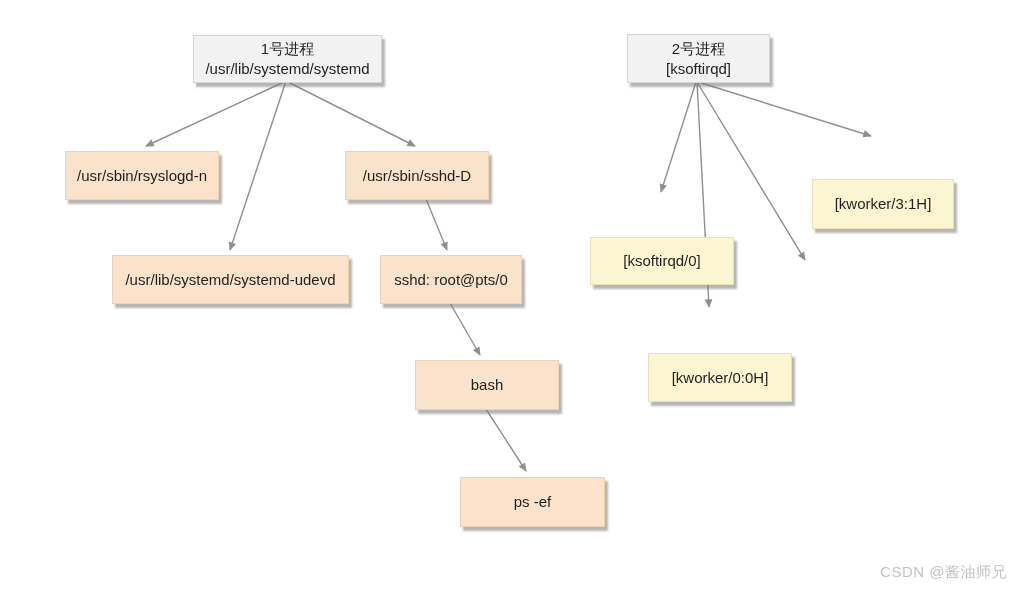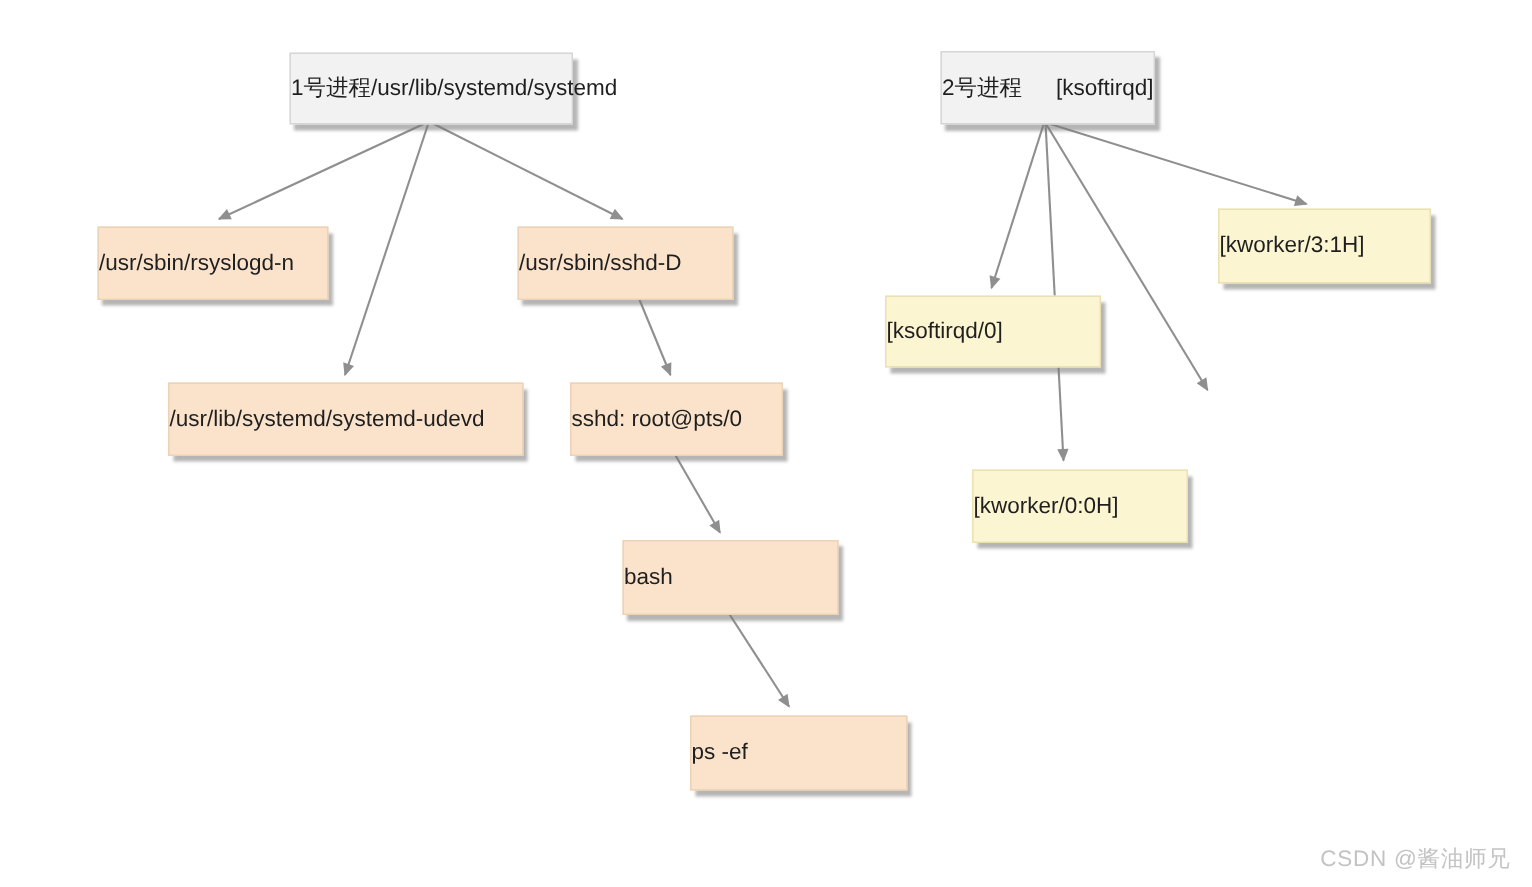--- a/index.html
+++ b/index.html
@@ -8,27 +8,27 @@
     --yellow-fill:#fcf5d1; --yellow-border:#e9e0b4;
     --arrow:#8f8f8f; --text:#1f1f1f; --watermark:#c3c3c3;
   }
   html,body{margin:0;padding:0;background:#ffffff;}
   .canvas{
     position:relative;width:1021px;height:591px;background:#ffffff;overflow:hidden;
     font-family:"Liberation Sans","DejaVu Sans",sans-serif;
   }
   svg.edges{position:absolute;left:0;top:0;width:1021px;height:591px;}
   .node{
-    position:absolute;display:flex;align-items:center;justify-content:space-between;
+    position:absolute;display:flex;flex-direction:column;align-items:center;justify-content:center;
     color:var(--text);font-size:15px;line-height:20px;white-space:nowrap;text-align:center;
     box-shadow:3px 4px 2px rgba(120,120,120,0.55);
   }
   .node.root{background:var(--root-fill);border:1px solid var(--root-border);}
   .node.peach{background:var(--peach-fill);border:1px solid var(--peach-border);}
-  .node.yellow{background:var(--yellow-fill);border:1px solid var(--yellow-border);}
+  .node.yellow{background:var(--yellow-fill);border:1px solid var(--yellow-border);margin-top:40px;}
   .watermark{
     position:absolute;right:14px;bottom:9px;color:var(--watermark);
     font-size:15px;letter-spacing:0.5px;
   }
 </style>
 </head>
 <body>
 
 <div class="canvas">
 

